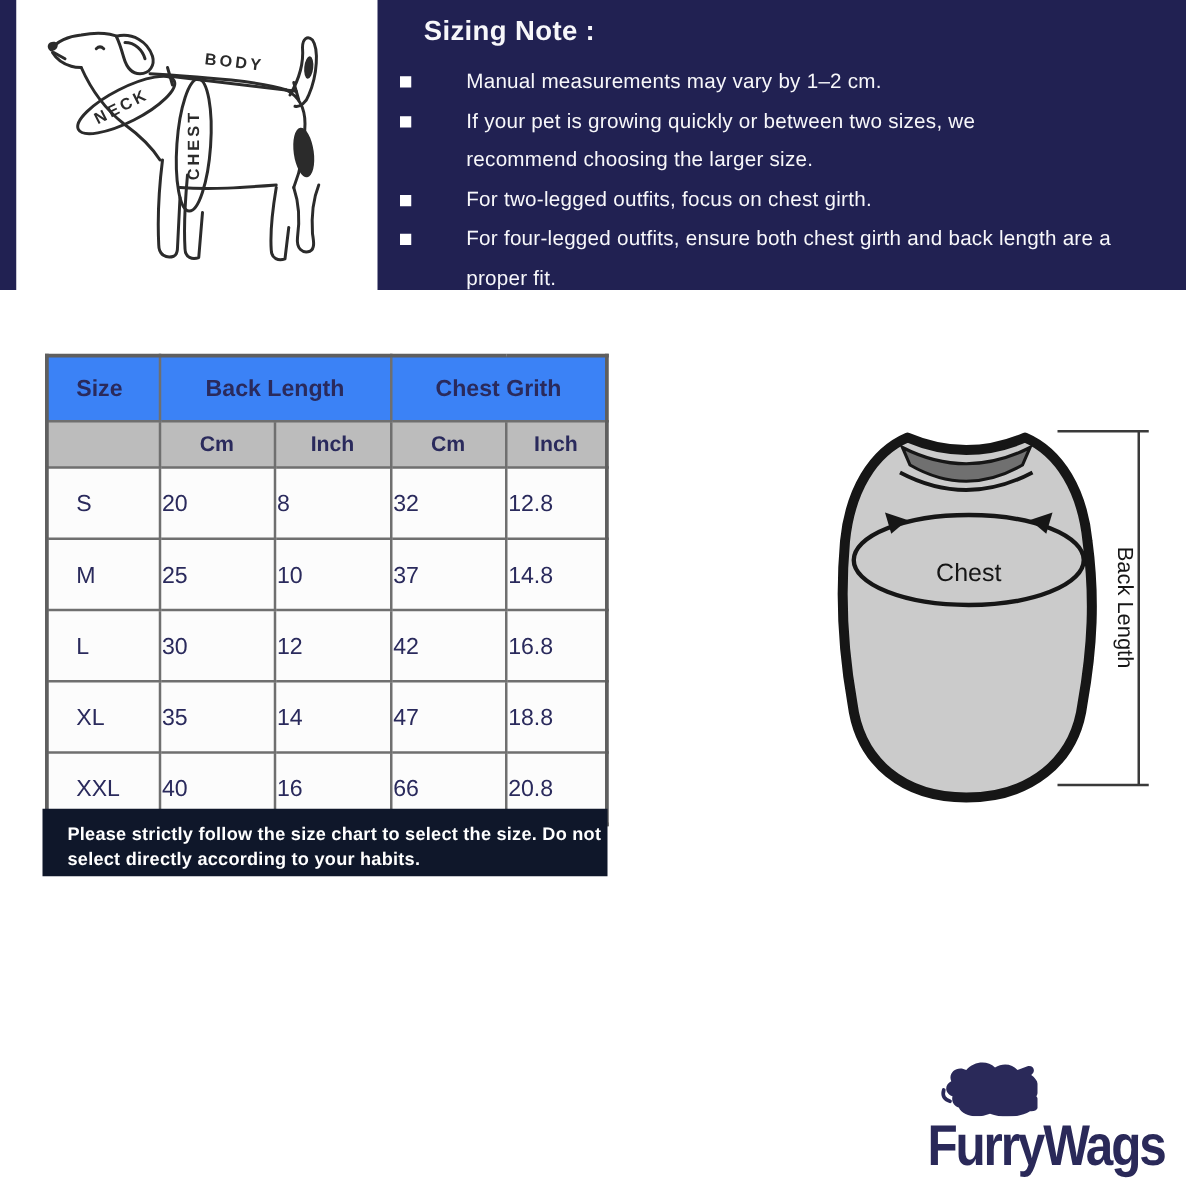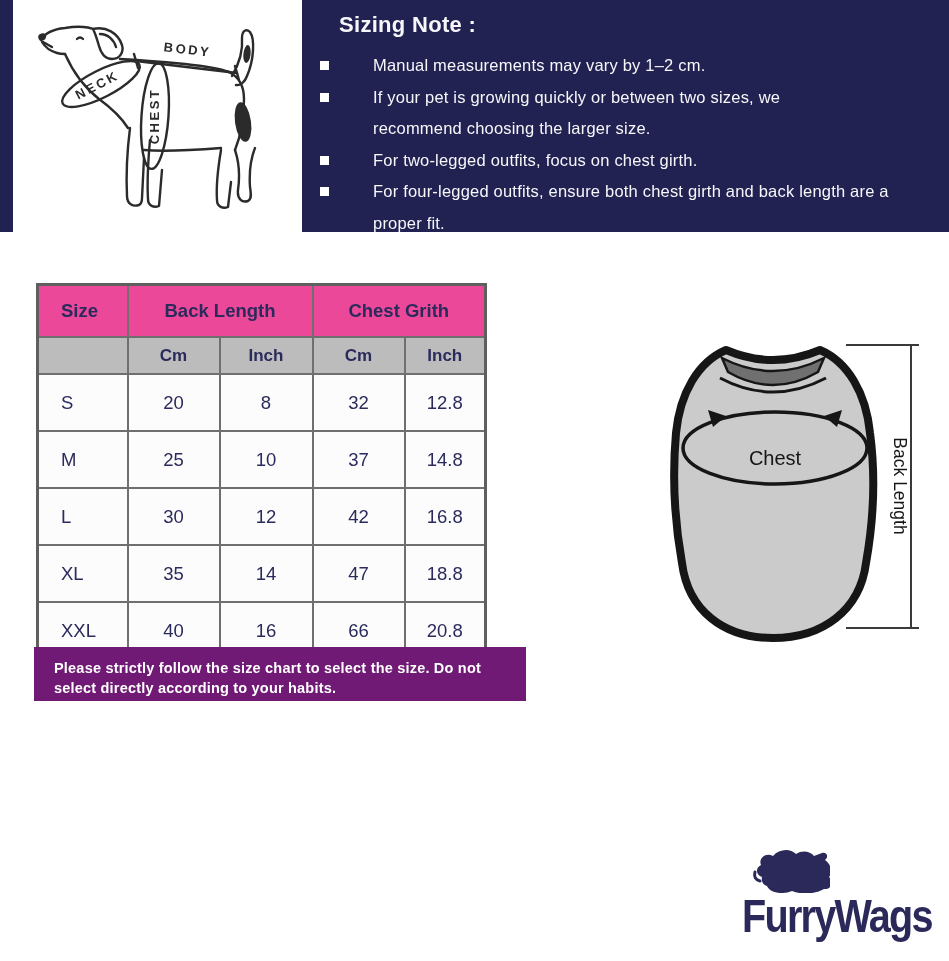--- a/index.html
+++ b/index.html
@@ -22,26 +22,26 @@
   .note ul{list-style:none;margin:0;padding:0;}
   .note li{display:flex;align-items:flex-start;font-size:16.5px;line-height:31.5px;
         letter-spacing:.2px;gap:32px;}
   .sq{flex:0 0 auto;width:9px;height:9px;background:#ffffff;margin:11px 12px 0 0;}
   .lines{white-space:nowrap;}
 
   
   .size-chart{position:absolute;left:36px;top:283px;width:448px;border-collapse:collapse;
         table-layout:fixed;background:#fcfcfc;border:3px solid #5f5f5f;}
   .size-chart th,.size-chart td{border:2px solid #6f6f6f;color:#2a2a5c;}
-  .size-chart .r1 th{height:48px;background:#ec4899;font-size:18.5px;font-weight:bold;}
+  .size-chart .r1 th{height:48px;background:#3b82f6;font-size:18.5px;font-weight:bold;}
   .size-chart .r2 th{height:33px;background:#bcbcbc;font-size:17px;font-weight:bold;}
-  .size-chart td{height:53px;font-size:18.5px;text-align:center;background:#fcfcfc;}
+  .size-chart td{height:53px;font-size:18.5px;text-align:left;background:#fcfcfc;}
   .size-chart th.c1,.size-chart td.c1{text-align:left;padding-left:22px;}
 
-  .warning{position:absolute;left:34px;top:647px;width:492px;height:54px;background:#701a75;
+  .warning{position:absolute;left:34px;top:647px;width:452px;height:54px;background:#0f172a;
         color:#ffffff;font-size:14.5px;font-weight:bold;line-height:19.5px;
         padding:12px 0 0 20px;box-sizing:border-box;letter-spacing:.2px;}
 
   
   .garment{position:absolute;left:658px;top:338px;}
   .garment text{fill:#161616;font-family:"Liberation Sans",sans-serif;}
 
   
   .logo{position:absolute;left:742px;top:845px;width:205px;height:110px;}
   .logo-dog{position:absolute;left:10px;top:2px;}

